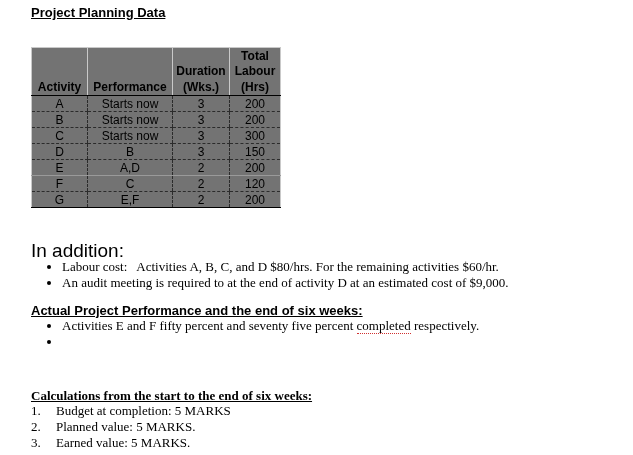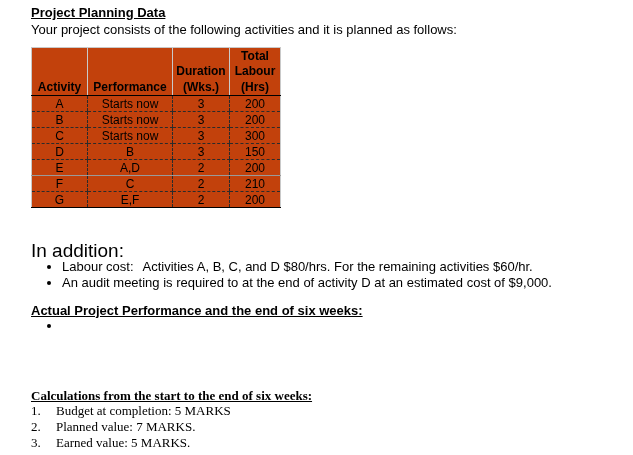--- a/index.html
+++ b/index.html
@@ -66,21 +66,21 @@
     border-bottom: 1.5px solid #000000;
   }
   table.activities td, table.activities th {
     padding: 0;
     margin: 0;
     text-align: center;
     vertical-align: middle;
     font-weight: normal;
     line-height: 14px;
     height: 14px;
-    background: #c2410c;
+    background: #737373;
   }
   .col-activity   { width: 56px; }
   .col-pred       { width: 85px; }
   .col-duration   { width: 57px; }
   .col-labour     { width: 51px; }
 
   
   tr.hdr td {
     font-weight: bold;
     font-size: 12px;
@@ -122,20 +122,21 @@
     position: absolute;
     left: 7px;
     top: 388px;
     font-family: Liberation Serif, serif;
   }
 
   ul.bullets {
     list-style: none;
     margin: 0;
     padding: 0;
+    font-family: Liberation Serif, serif;
   }
   ul.bullets li {
     position: relative;
     padding-left: 31px;
     font-size: 13px;
     line-height: 16px;
     white-space: nowrap;
   }
   ul.bullets li .bullet-dot {
     position: absolute;
@@ -175,21 +176,20 @@
     padding-bottom: 0px;
   }
 </style>
 </head>
 <body>
 
 <div class="page">
 
   <div class="block-top">
     <div class="heading">Project Planning Data</div>
-    <div class="para">Your project consists of the following activities and it is planned as follows:</div>
   </div>
 
   <div class="table-wrap">
     <table class="activities">
       <colgroup>
         <col class="col-activity">
           <col class="col-pred">
           <col class="col-duration">
           <col class="col-labour">
       </colgroup>
@@ -240,21 +240,21 @@
         <tr class="brow solid-under">
           <td>E</td>
           <td>A,D</td>
           <td>2</td>
           <td>200</td>
         </tr>
         <tr class="brow">
           <td>F</td>
           <td>C</td>
           <td>2</td>
-          <td>210</td>
+          <td>120</td>
         </tr>
         <tr class="brow last">
           <td>G</td>
           <td>E,F</td>
           <td>2</td>
           <td>200</td>
         </tr>
       </tbody>
     </table>
   </div>
@@ -268,33 +268,36 @@
       <li>
         <span class="bullet-dot"></span><span>An audit meeting is required to at the end of activity D at an estimated cost of $9,000.</span>
       </li>
     </ul>
   </div>
 
   <div class="block-performance">
     <div class="heading">Actual Project Performance and the end of six weeks:</div>
     <ul class="bullets">
       <li>
+        <span class="bullet-dot"></span><span>Activities E and F fifty percent and seventy five percent </span><span class="squiggle-red">completed</span><span> respectively.</span>
+      </li>
+      <li>
         <span class="bullet-dot"></span>
       </li>
     </ul>
   </div>
 
   <div class="block-calc">
     <div class="heading">Calculations from the start to the end of six weeks:</div>
     <ol class="numbered">
       <li>
         <span class="num">1.</span><span>Budget at completion: 5 MARKS</span>
       </li>
       <li>
-        <span class="num">2.</span><span>Planned value: 7 MARKS.</span>
+        <span class="num">2.</span><span>Planned value: 5 MARKS.</span>
       </li>
       <li>
         <span class="num">3.</span><span>Earned value: 5 MARKS.</span>
       </li>
     </ol>
   </div>
 
 </div>
 
 </body></html>

